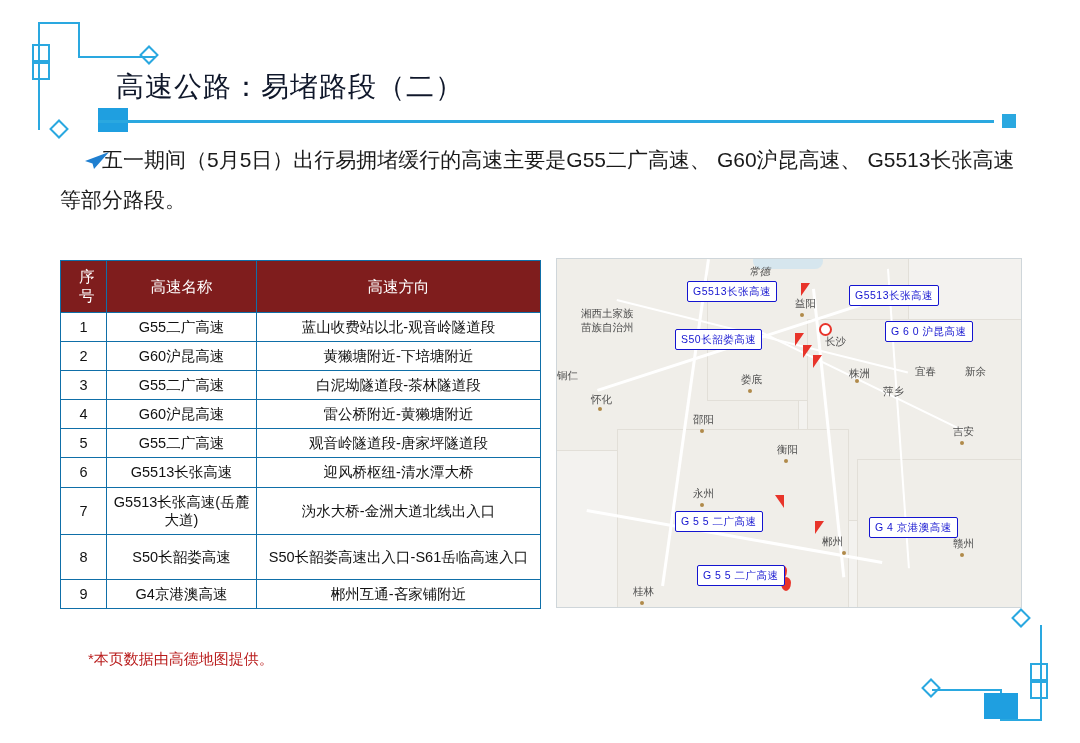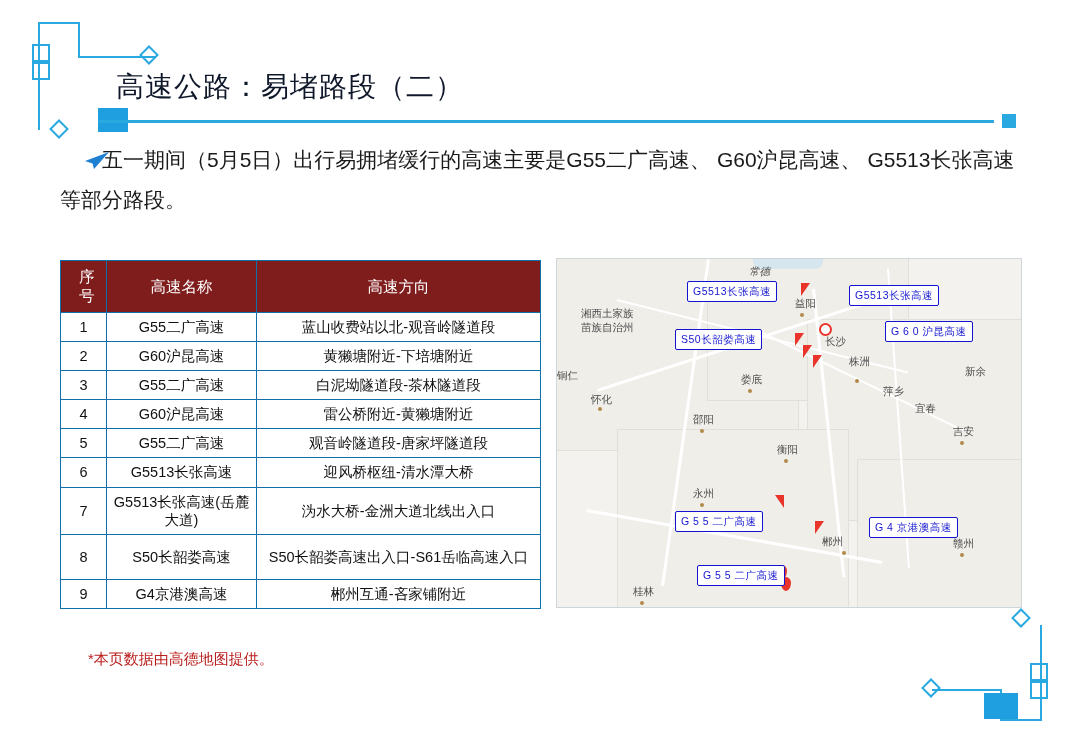--- a/index.html
+++ b/index.html
@@ -328,22 +328,22 @@
   <div class="map-citydot" style="left:403px;top:182px;"></div>
 
   <div class="map-city" style="left:192px;top:6px;font-style:italic;">常德</div>
   <div class="map-city" style="left:238px;top:38px;">益阳</div>
   <div class="map-city" style="left:268px;top:76px;">长沙</div>
   <div class="map-city" style="left:24px;top:48px;">湘西土家族</div>
   <div class="map-city" style="left:24px;top:62px;">苗族自治州</div>
   <div class="map-city" style="left:0px;top:110px;">铜仁</div>
   <div class="map-city" style="left:34px;top:134px;">怀化</div>
   <div class="map-city" style="left:184px;top:114px;">娄底</div>
-  <div class="map-city" style="left:292px;top:96px;">株洲</div>
-  <div class="map-city" style="left:358px;top:106px;margin-top:37px;">宜春</div>
+  <div class="map-city" style="left:292px;top:108px;">株洲</div>
+  <div class="map-city" style="left:358px;top:106px;">宜春</div>
   <div class="map-city" style="left:408px;top:106px;">新余</div>
   <div class="map-city" style="left:326px;top:126px;">萍乡</div>
   <div class="map-city" style="left:136px;top:154px;">邵阳</div>
   <div class="map-city" style="left:220px;top:184px;">衡阳</div>
   <div class="map-city" style="left:396px;top:166px;">吉安</div>
   <div class="map-city" style="left:136px;top:228px;">永州</div>
   <div class="map-city" style="left:265px;top:276px;">郴州</div>
   <div class="map-city" style="left:396px;top:278px;">赣州</div>
   <div class="map-city" style="left:76px;top:326px;">桂林</div>
 

